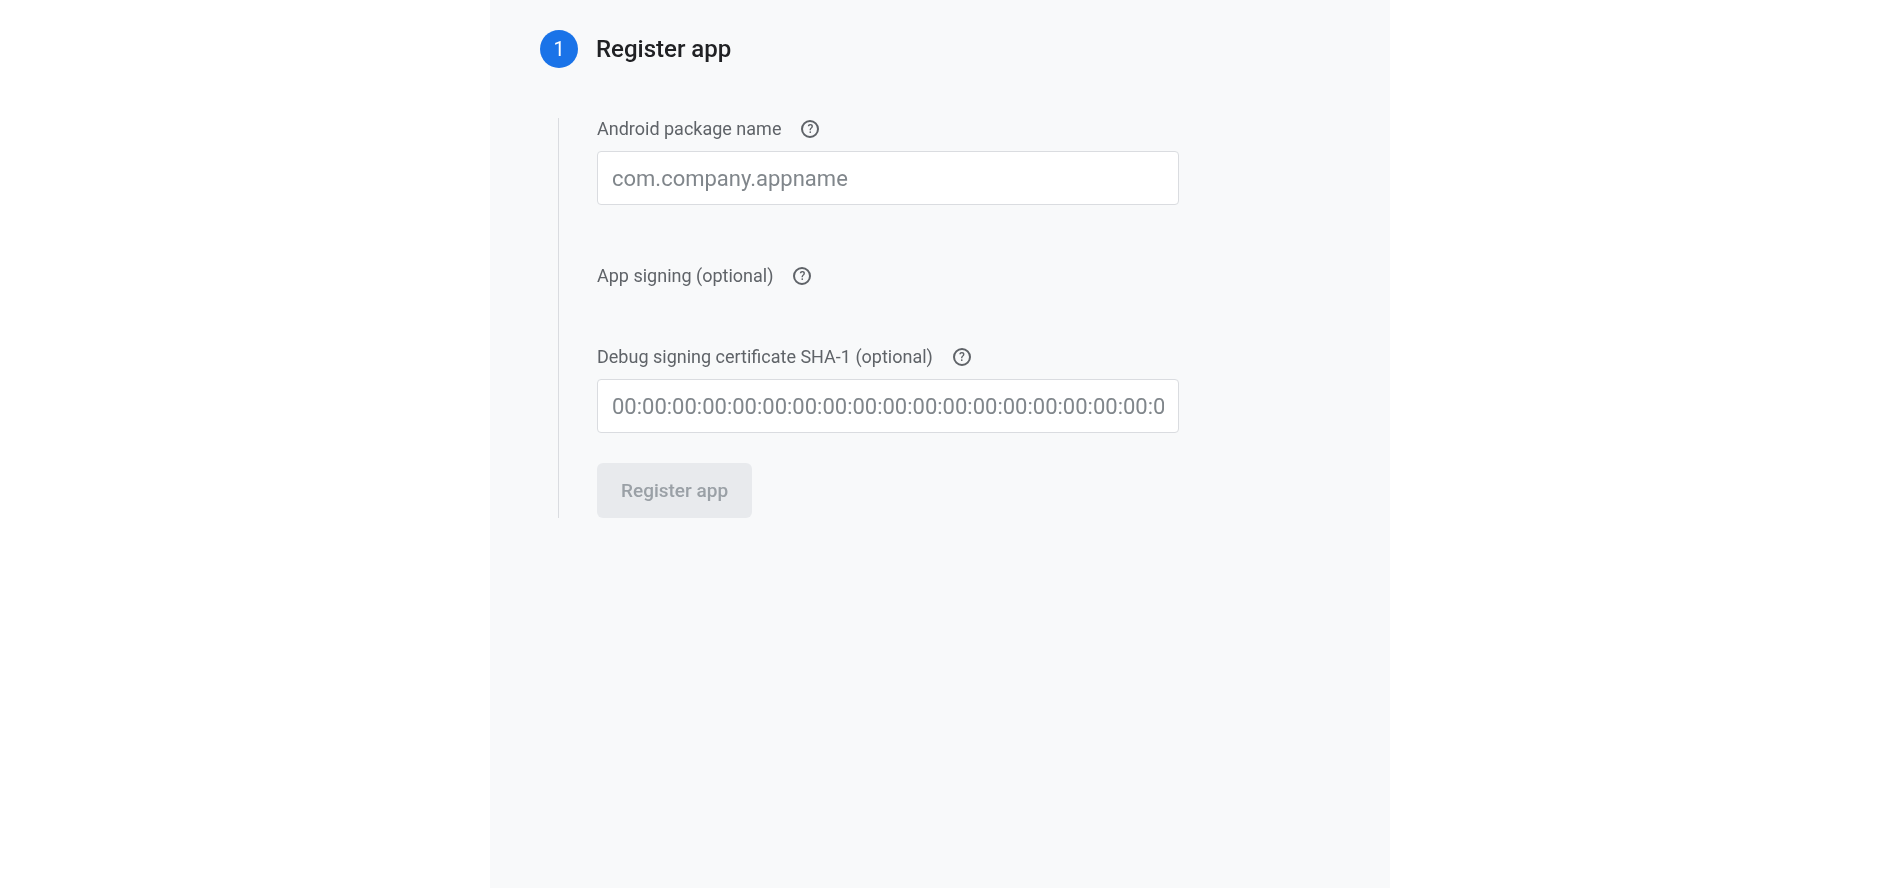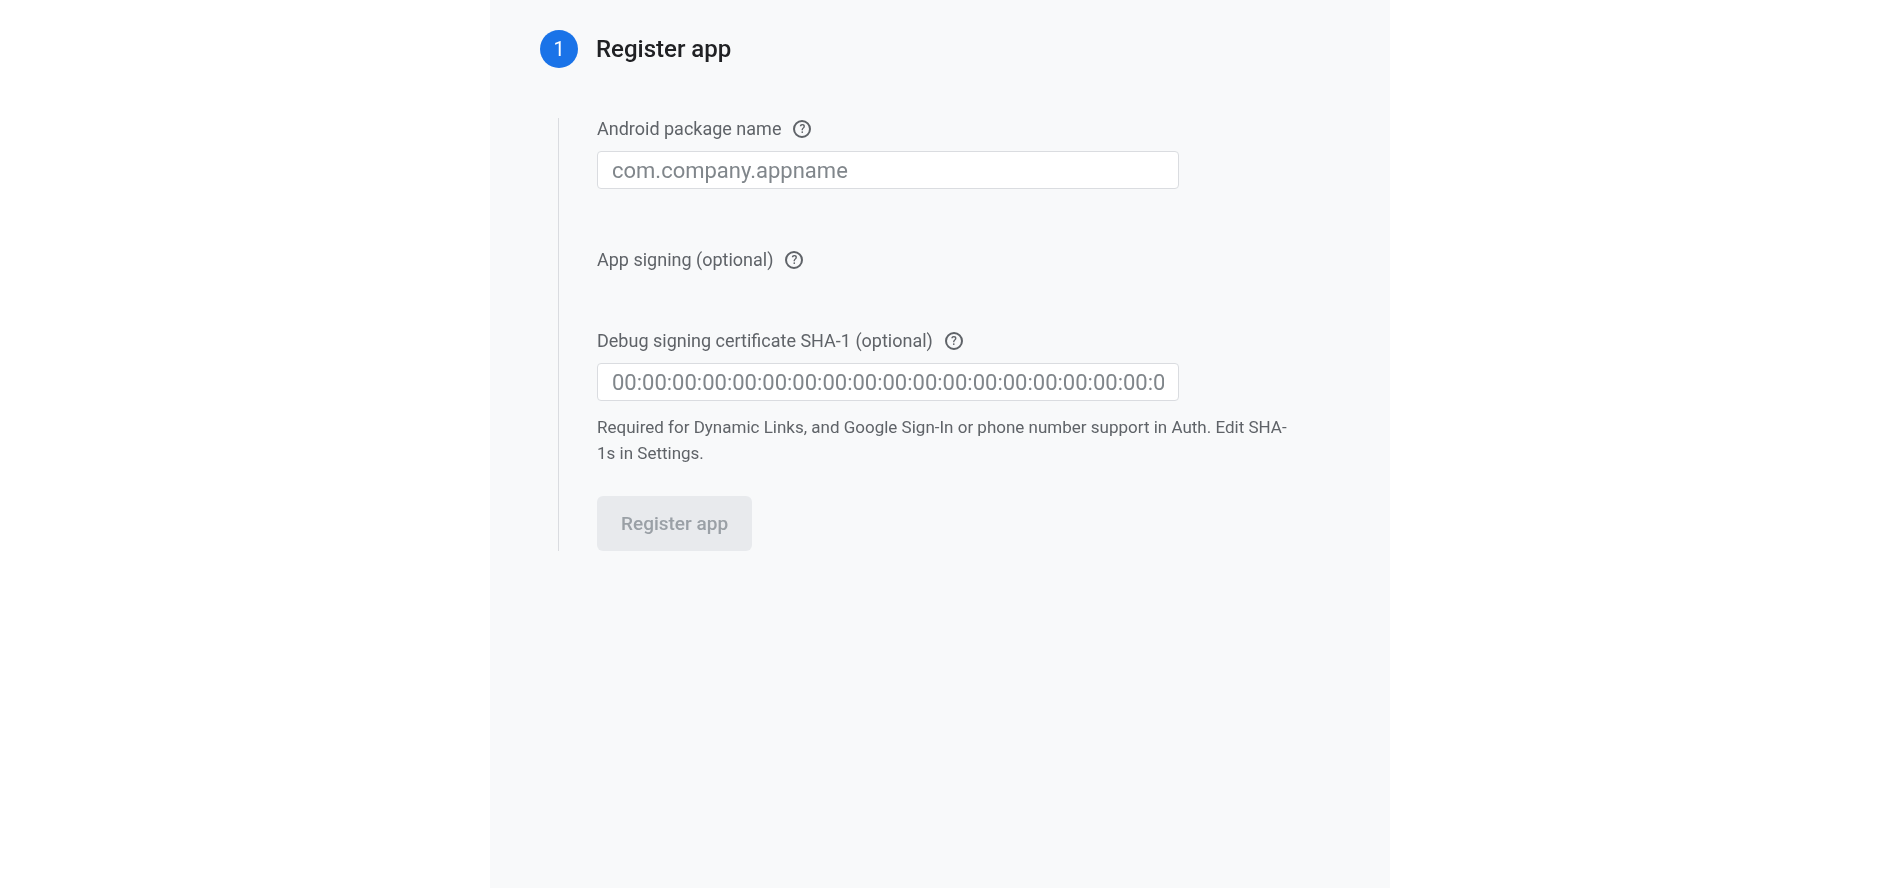--- a/index.html
+++ b/index.html
@@ -63,21 +63,21 @@
       margin-bottom: 60px;
     }
     
     .form-group.last {
       margin-bottom: 30px;
     }
     
     .label-row {
       display: flex;
       align-items: center;
-      gap: 12px;
+      gap: 20px;
       margin-bottom: 12px;
     }
     
     .field-label {
       font-size: 18px;
       color: #5f6368;
       font-weight: 400;
     }
     
     .help-icon {
@@ -89,21 +89,21 @@
       align-items: center;
       justify-content: center;
       font-size: 12px;
       color: #5f6368;
       cursor: pointer;
       font-weight: 500;
     }
     
     .text-input {
       width: 582px;
-      height: 38px;
+      height: 54px;
       border: 1px solid #dadce0;
       border-radius: 4px;
       padding: 0 14px;
       font-size: 22px;
       color: #202124;
       background: #ffffff;
       font-family: inherit;
       outline: none;
     }
     
@@ -157,20 +157,19 @@
         <span class="help-icon">?</span>
       </div>
     </div>
     
     <div class="form-group last">
       <div class="label-row">
         <span class="field-label">Debug signing certificate SHA-1 (optional)</span>
         <span class="help-icon">?</span>
       </div>
       <input type="text" class="text-input" placeholder="00:00:00:00:00:00:00:00:00:00:00:00:00:00:00:00:00:00:00:00" style="">
-      <div class="helper-text">Required for Dynamic Links, and Google Sign-In or phone number support in Auth. Edit SHA-1s in Settings.</div>
     </div>
     
     <button class="register-button" disabled="">Register app</button>
     
   </div>
 
 </div>
 
 </body></html>

